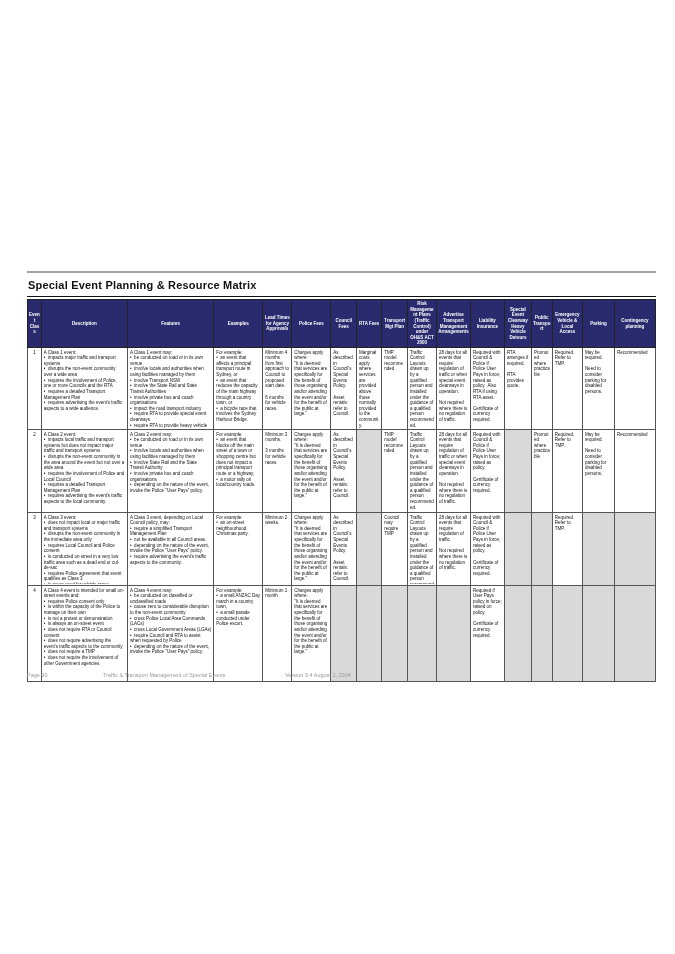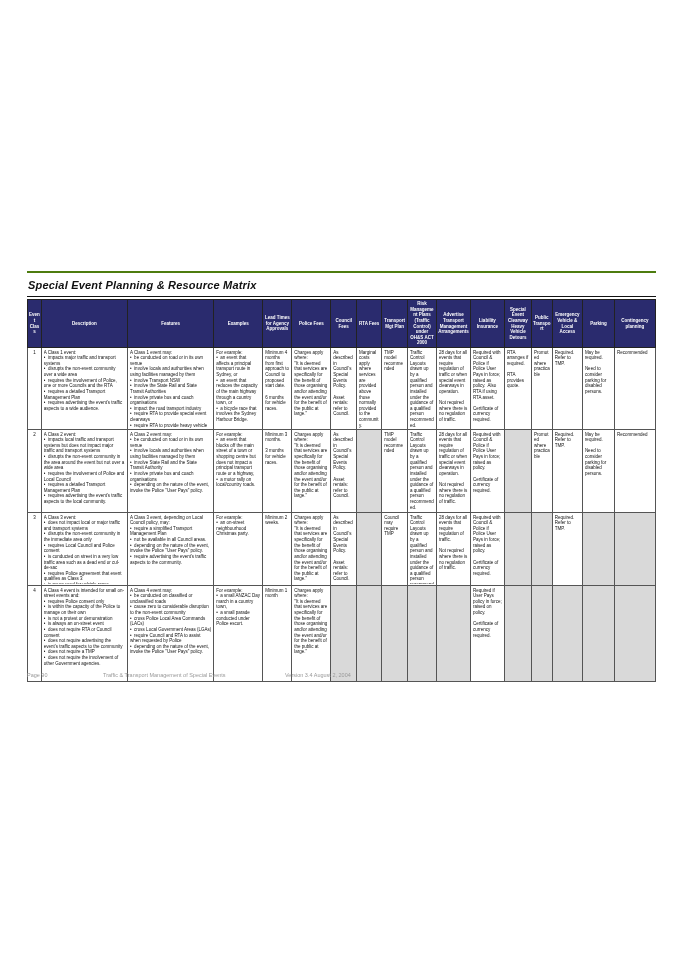--- a/index.html
+++ b/index.html
@@ -2,21 +2,21 @@
 <html><head>
 <meta charset="utf-8">
 <style>
   html,body { margin:0; padding:0; background:#e8e8e8; }
   .sheet {
     position:relative; width:675px; height:954px; margin:0 auto;
     background:#ffffff; font-family:"Liberation Sans", sans-serif; color:#111;
     overflow:hidden;
   }
   .content { position:absolute; left:27px; top:271px; width:629px; }
-  .title-bar { border-top:2px solid #4d7c0f; border-bottom:1px solid #111; padding:2px 1px 3px 1px;font-style:italic; }
+  .title-bar { border-top:2px solid #a3a3a3; border-bottom:1px solid #111; padding:2px 1px 3px 1px; }
   .title { font-size:11px; font-weight:bold; color:#111; letter-spacing:0.2px; }
   table.matrix { border-collapse:collapse; width:100%; margin-top:2px; table-layout:fixed; }
   table.matrix th {
     background:#2A2B6E; color:#fff; font-size:4.5px; font-weight:bold;
     text-align:center; vertical-align:middle; padding:1px;
     border:0.6px solid #222; height:28px; line-height:1.25; word-wrap:break-word;
   }
   table.matrix td {
     border:0.6px solid #555; vertical-align:top; padding:1.5px 2px;
     font-size:4.5px; line-height:1.25; color:#111; word-wrap:break-word;

